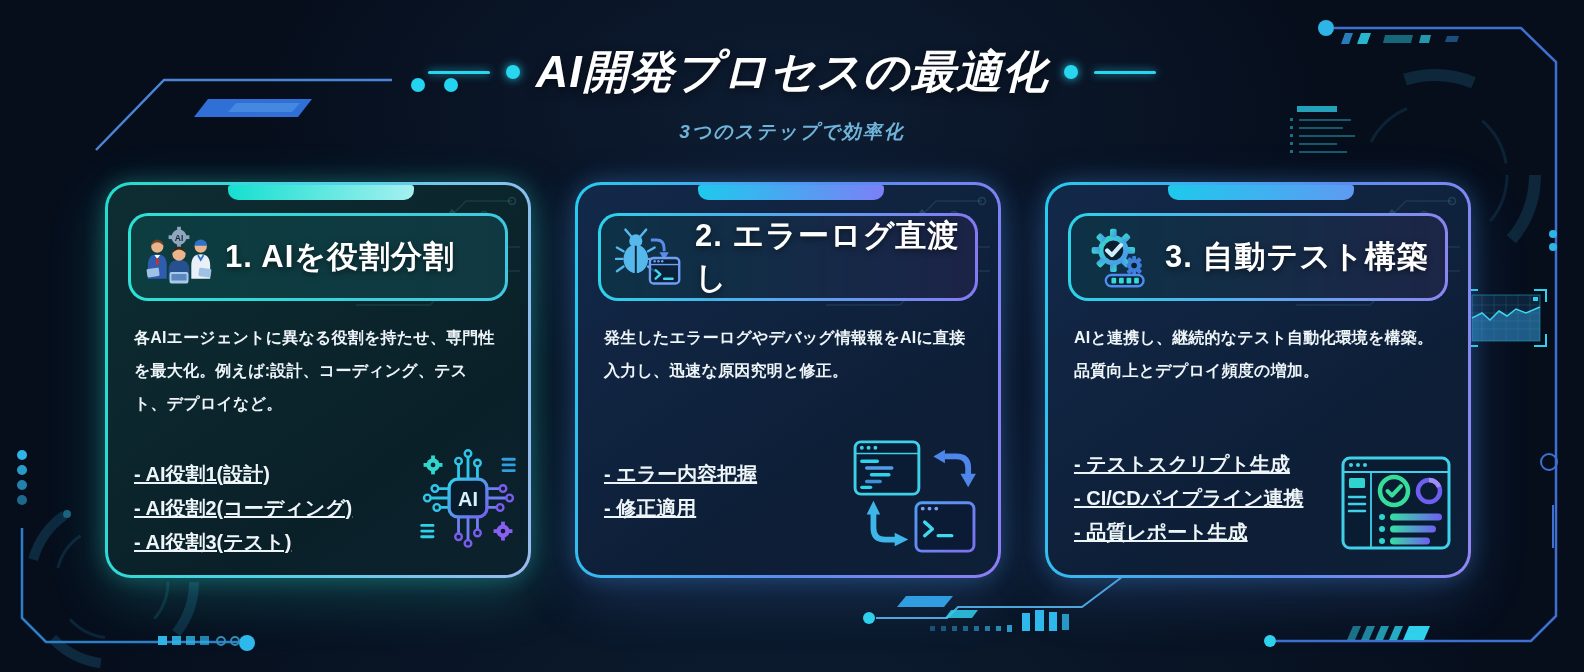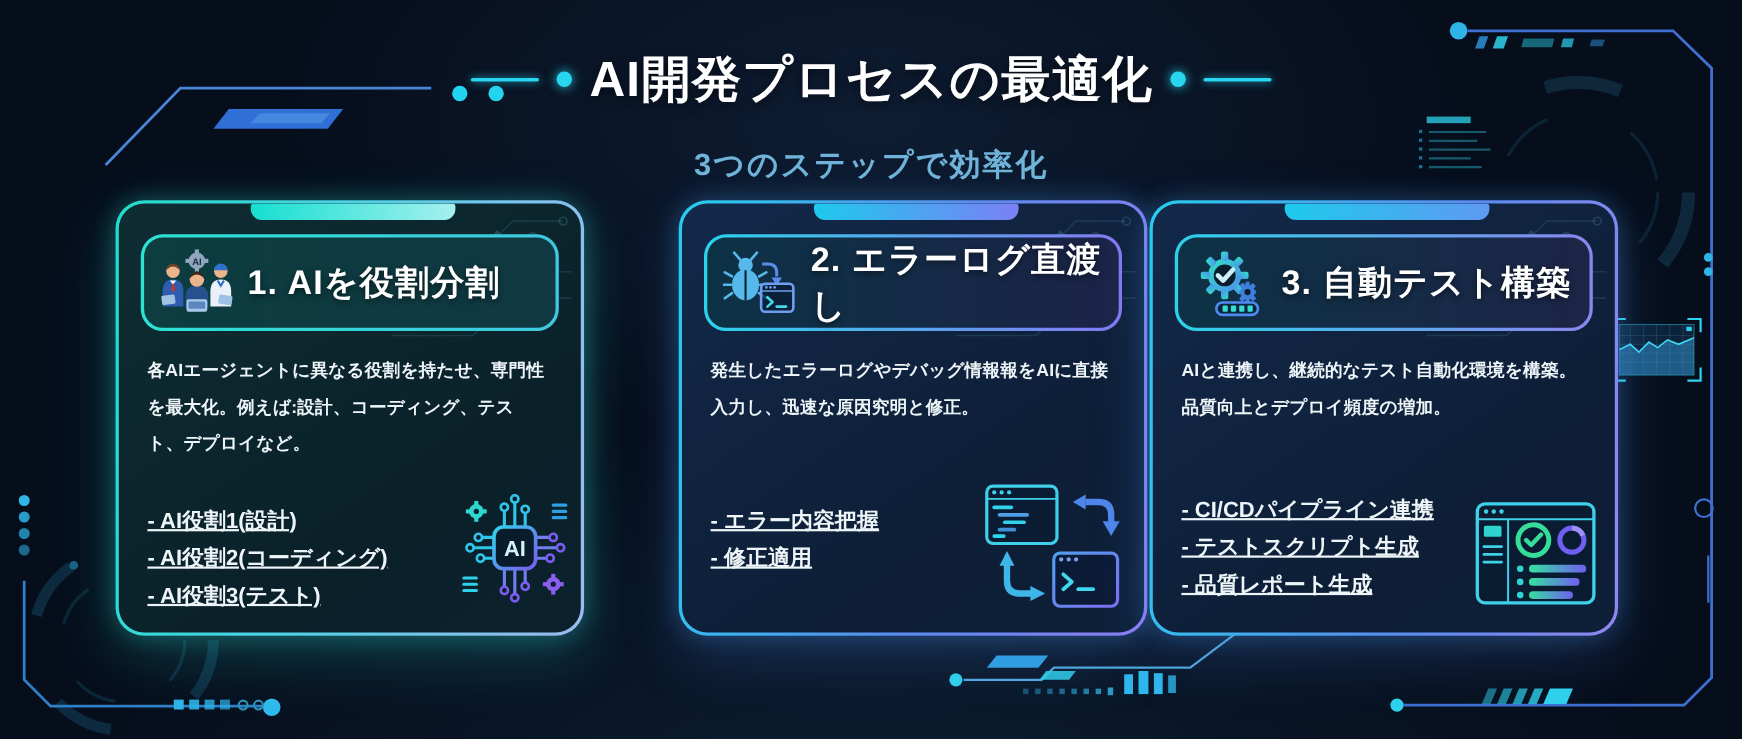--- a/index.html
+++ b/index.html
@@ -3,31 +3,31 @@
 <meta charset="utf-8">
 <style>
   html,body{margin:0;padding:0;background:#02060d;}
   .stage{position:relative;width:1584px;height:672px;overflow:hidden;
     font-family:"Liberation Sans","DejaVu Sans",sans-serif;
     background:
       radial-gradient(900px 480px at 50% 16%, #0e1d33 0%, rgba(14,29,51,0) 60%),
       radial-gradient(1300px 620px at 50% 108%, #0c1d31 0%, rgba(12,29,49,0) 55%),
       #060e1c;}
   .decor{position:absolute;inset:0;z-index:1;}
-  .hdr{position:absolute;top:42px;left:0;right:0;text-align:center;z-index:3;}
+  .hdr{position:absolute;top:42px;left:0;right:0;text-align:center;z-index:3;font-style:italic;}
   .title-row{display:flex;align-items:center;justify-content:center;gap:16px;}
   .t-line{width:62px;height:3px;background:#29d6f0;border-radius:2px;box-shadow:0 0 8px rgba(41,214,240,.8);}
   .t-dot{width:14px;height:14px;border-radius:50%;background:#29d6f0;box-shadow:0 0 10px rgba(41,214,240,.9);}
   .hdr h1{margin:0;font-size:45px;font-weight:800;color:#ffffff;letter-spacing:1px;text-shadow:0 3px 10px rgba(0,0,0,.6);}
-  .subtitle{margin-top:29px;font-size:28px;font-weight:700;color:#6fb3d8;letter-spacing:2px;}
+  .subtitle{margin-top:17px;font-size:19px;font-weight:700;color:#6fb3d8;letter-spacing:2px;}
   .card{position:absolute;top:182px;width:420px;height:390px;border-radius:26px;padding:3px;z-index:2;}
   .card1{left:105px;background:linear-gradient(100deg,#23dccb,#4fd2e6 45%,#9db9ef);
     box-shadow:0 0 22px rgba(46,224,216,.30),0 18px 55px rgba(46,224,216,.22);}
   .card2{left:575px;background:linear-gradient(100deg,#27ccee,#5b8cf0 55%,#8f7df4);
-    box-shadow:0 0 22px rgba(70,160,240,.30),0 18px 55px rgba(80,140,244,.22);margin-left:42px;}
+    box-shadow:0 0 22px rgba(70,160,240,.30),0 18px 55px rgba(80,140,244,.22);}
   .card3{left:1045px;background:linear-gradient(100deg,#27ccee,#5b8cf0 60%,#9186f2);
     box-shadow:0 0 22px rgba(70,160,240,.30),0 18px 55px rgba(80,140,244,.22);}
   .card-in{position:relative;height:100%;border-radius:23px;overflow:hidden;}
   .card1 .card-in{background:linear-gradient(145deg,#0e2d33 0%,#0a2029 70%,#0b222e 100%);}
   .card2 .card-in,.card3 .card-in{background:linear-gradient(145deg,#13294a 0%,#0d1e36 70%,#0e2038 100%);}
   .tab{position:absolute;top:0;left:120px;width:186px;height:15px;border-radius:3px 3px 10px 10px;}
   .card1 .tab{background:linear-gradient(90deg,#15dfd0,#a5f0ef);}
   .card2 .tab{background:linear-gradient(90deg,#1ec9ec,#7b80f6);}
   .card3 .tab{background:linear-gradient(90deg,#1ec9ec,#5f9af2);}
   .circuit{position:absolute;top:4px;right:4px;opacity:.55;z-index:1;}
@@ -466,22 +466,22 @@
                 <rect x="36" y="54" width="5" height="6" rx="1"></rect>
               <rect x="44" y="54" width="5" height="6" rx="1"></rect>
                 <rect x="52" y="54" width="5" height="6" rx="1"></rect>
             </g>
           </svg>
           <h2>3. 自動テスト構築</h2>
         </div>
       </div>
       <p class="desc">AIと連携し、継続的なテスト自動化環境を構築。品質向上とデプロイ頻度の増加。</p>
       <ul class="bullets">
+        <li>- テストスクリプト生成</li>
         <li>- CI/CDパイプライン連携</li>
-        <li>- テストスクリプト生成</li>
         <li>- 品質レポート生成</li>
       </ul>
       <svg class="side-icon" viewBox="0 0 112 96">
         <defs>
             <linearGradient id="gdash" x1="0" y1="0" x2="1" y2="0">
           <stop offset="0" stop-color="#35e0a0"></stop>
               <stop offset="1" stop-color="#6f5ff0"></stop>
             </linearGradient>
           </defs>
         <rect x="3" y="3" width="106" height="90" rx="7" fill="rgba(9,26,46,0.6)" stroke="#3fd0ea" stroke-width="3"></rect>

